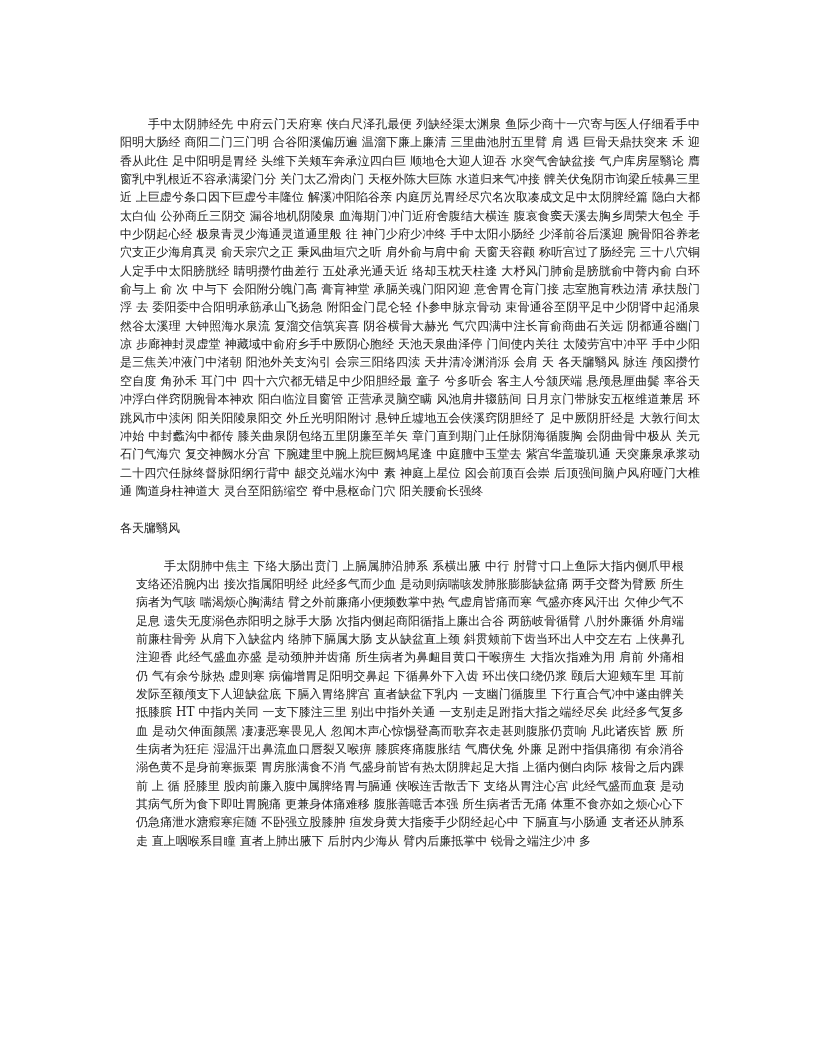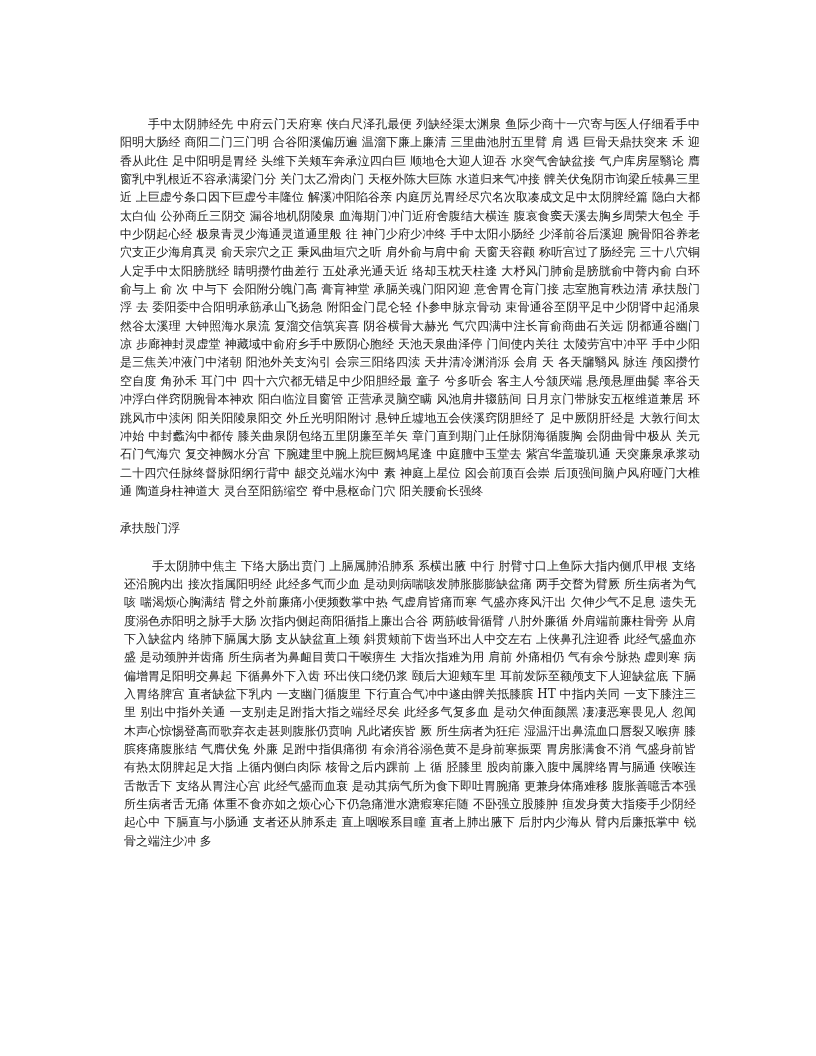--- a/index.html
+++ b/index.html
@@ -6,22 +6,22 @@
   body { width: 816px; height: 1056px; position: relative; overflow: hidden; }
   .page {
     position: absolute; left: 120px; top: 115px; width: 580px;
     font-family: "DejaVu Serif", "Liberation Serif", serif;
     font-size: 12px; line-height: 18.35px; color: #1a1a1a;
     text-align: justify; text-justify: inter-character;
     letter-spacing: 0px;
   }
   .para { margin: 0; text-indent: 28px; word-break: break-all; }
   .heading { margin: 19px 0 19px 0; text-indent: 0; }
-  .para2 { margin: 4px; text-indent: 28px; word-break: break-all; }
+  .para2 { margin: 16px; text-indent: 28px; word-break: break-all; }
 </style>
 </head>
 <body>
 
 <div class="page">
   <p class="para">手中太阴肺经先 中府云门天府寒 侠白尺泽孔最便 列缺经渠太渊泉 鱼际少商十一穴寄与医人仔细看手中阳明大肠经 商阳二门三门明 合谷阳溪偏历遍 温溜下廉上廉清 三里曲池肘五里臂 肩 遇 巨骨天鼎扶突来 禾 迎香从此住 足中阳明是胃经 头维下关颊车奔承泣四白巨 顺地仓大迎人迎吞 水突气舍缺盆接 气户库房屋翳论 膺窗乳中乳根近不容承满梁门分 关门太乙滑肉门 天枢外陈大巨陈 水道归来气冲接 髀关伏兔阴市询梁丘犊鼻三里近 上巨虚兮条口因下巨虚兮丰隆位 解溪冲阳陷谷亲 内庭厉兑胃经尽穴名次取凑成文足中太阴脾经篇 隐白大都太白仙 公孙商丘三阴交 漏谷地机阴陵泉 血海期门冲门近府舍腹结大横连 腹哀食窦天溪去胸乡周荣大包全 手中少阴起心经 极泉青灵少海通灵道通里般 往 神门少府少冲终 手中太阳小肠经 少泽前谷后溪迎 腕骨阳谷养老穴支正少海肩真灵 俞天宗穴之正 秉风曲垣穴之听 肩外俞与肩中俞 天窗天容颧 称听宫过了肠经完 三十八穴铜人定手中太阳膀胱经 睛明攒竹曲差行 五处承光通天近 络却玉枕天柱逢 大杼风门肺俞是膀胱俞中膂内俞 白环俞与上 俞 次 中与下 会阳附分魄门高 膏肓神堂 承膈关魂门阳冈迎 意舍胃仓肓门接 志室胞肓秩边清 承扶殷门浮 去 委阳委中合阳明承筋承山飞扬急 附阳金门昆仑轻 仆参申脉京骨动 束骨通谷至阴平足中少阴肾中起涌泉然谷太溪理 大钟照海水泉流 复溜交信筑宾喜 阴谷横骨大赫光 气穴四满中注长肓俞商曲石关远 阴都通谷幽门凉 步廊神封灵虚堂 神藏域中俞府乡手中厥阴心胞经 天池天泉曲泽停 门间使内关往 太陵劳宫中冲平 手中少阳是三焦关冲液门中渚朝 阳池外关支沟引 会宗三阳络四渎 天井清冷渊消泺 会肩 天 各天牖翳风 脉连 颅囟攒竹空自度 角孙禾 耳门中 四十六穴都无错足中少阳胆经最 童子 兮多听会 客主人兮颔厌端 悬颅悬厘曲鬓 率谷天冲浮白伴窍阴腕骨本神欢 阳白临泣目窗管 正营承灵脑空瞒 风池肩井辍筋间 日月京门带脉安五枢维道兼居 环跳风市中渎闲 阳关阳陵泉阳交 外丘光明阳附讨 悬钟丘墟地五会侠溪窍阴胆经了 足中厥阴肝经是 大敦行间太冲始 中封蠡沟中都传 膝关曲泉阴包络五里阴廉至羊矢 章门直到期门止任脉阴海循腹胸 会阴曲骨中极从 关元石门气海穴 复交神阙水分宫 下腕建里中腕上脘巨阙鸠尾逢 中庭膻中玉堂去 紫宫华盖璇玑通 天突廉泉承浆动 二十四穴任脉终督脉阳纲行背中 龈交兑端水沟中 素 神庭上星位 囟会前顶百会崇 后顶强间脑户风府哑门大椎通 陶道身柱神道大 灵台至阳筋缩空 脊中悬枢命门穴 阳关腰俞长强终</p>
-  <p class="heading">承扶殷门浮</p>
+  <p class="heading">各天牖翳风</p>
   <p class="para2">手太阴肺中焦主 下络大肠出贲门 上膈属肺沿肺系 系横出腋 中行 肘臂寸口上鱼际大指内侧爪甲根 支络还沿腕内出 接次指属阳明经 此经多气而少血 是动则病喘咳发肺胀膨膨缺盆痛 两手交瞀为臂厥 所生病者为气咳 喘渴烦心胸满结 臂之外前廉痛小便频数掌中热 气虚肩皆痛而寒 气盛亦疼风汗出 欠伸少气不足息 遗失无度溺色赤阳明之脉手大肠 次指内侧起商阳循指上廉出合谷 两筋岐骨循臂 八肘外廉循 外肩端前廉柱骨旁 从肩下入缺盆内 络肺下膈属大肠 支从缺盆直上颈 斜贯颊前下齿当环出人中交左右 上侠鼻孔注迎香 此经气盛血亦盛 是动颈肿并齿痛 所生病者为鼻衄目黄口干喉痹生 大指次指难为用 肩前 外痛相仍 气有余兮脉热 虚则寒 病偏增胃足阳明交鼻起 下循鼻外下入齿 环出侠口绕仍浆 颐后大迎颊车里 耳前发际至额颅支下人迎缺盆底 下膈入胃络脾宫 直者缺盆下乳内 一支幽门循腹里 下行直合气冲中遂由髀关抵膝膑 HT 中指内关同 一支下膝注三里 别出中指外关通 一支别走足跗指大指之端经尽矣 此经多气复多血 是动欠伸面颜黑 凄凄恶寒畏见人 忽闻木声心惊惕登高而歌弃衣走甚则腹胀仍贲响 凡此诸疾皆 厥 所生病者为狂疟 湿温汗出鼻流血口唇裂又喉痹 膝膑疼痛腹胀结 气膺伏兔 外廉 足跗中指俱痛彻 有余消谷溺色黄不是身前寒振栗 胃房胀满食不消 气盛身前皆有热太阴脾起足大指 上循内侧白肉际 核骨之后内踝前 上 循 胫膝里 股肉前廉入腹中属脾络胃与膈通 侠喉连舌散舌下 支络从胃注心宫 此经气盛而血衰 是动其病气所为食下即吐胃腕痛 更兼身体痛难移 腹胀善噫舌本强 所生病者舌无痛 体重不食亦如之烦心心下仍急痛泄水溏瘕寒疟随 不卧强立股膝肿 疸发身黄大指痿手少阴经起心中 下膈直与小肠通 支者还从肺系走 直上咽喉系目瞳 直者上肺出腋下 后肘内少海从 臂内后廉抵掌中 锐骨之端注少冲 多</p>
 </div>
 
 </body></html>

